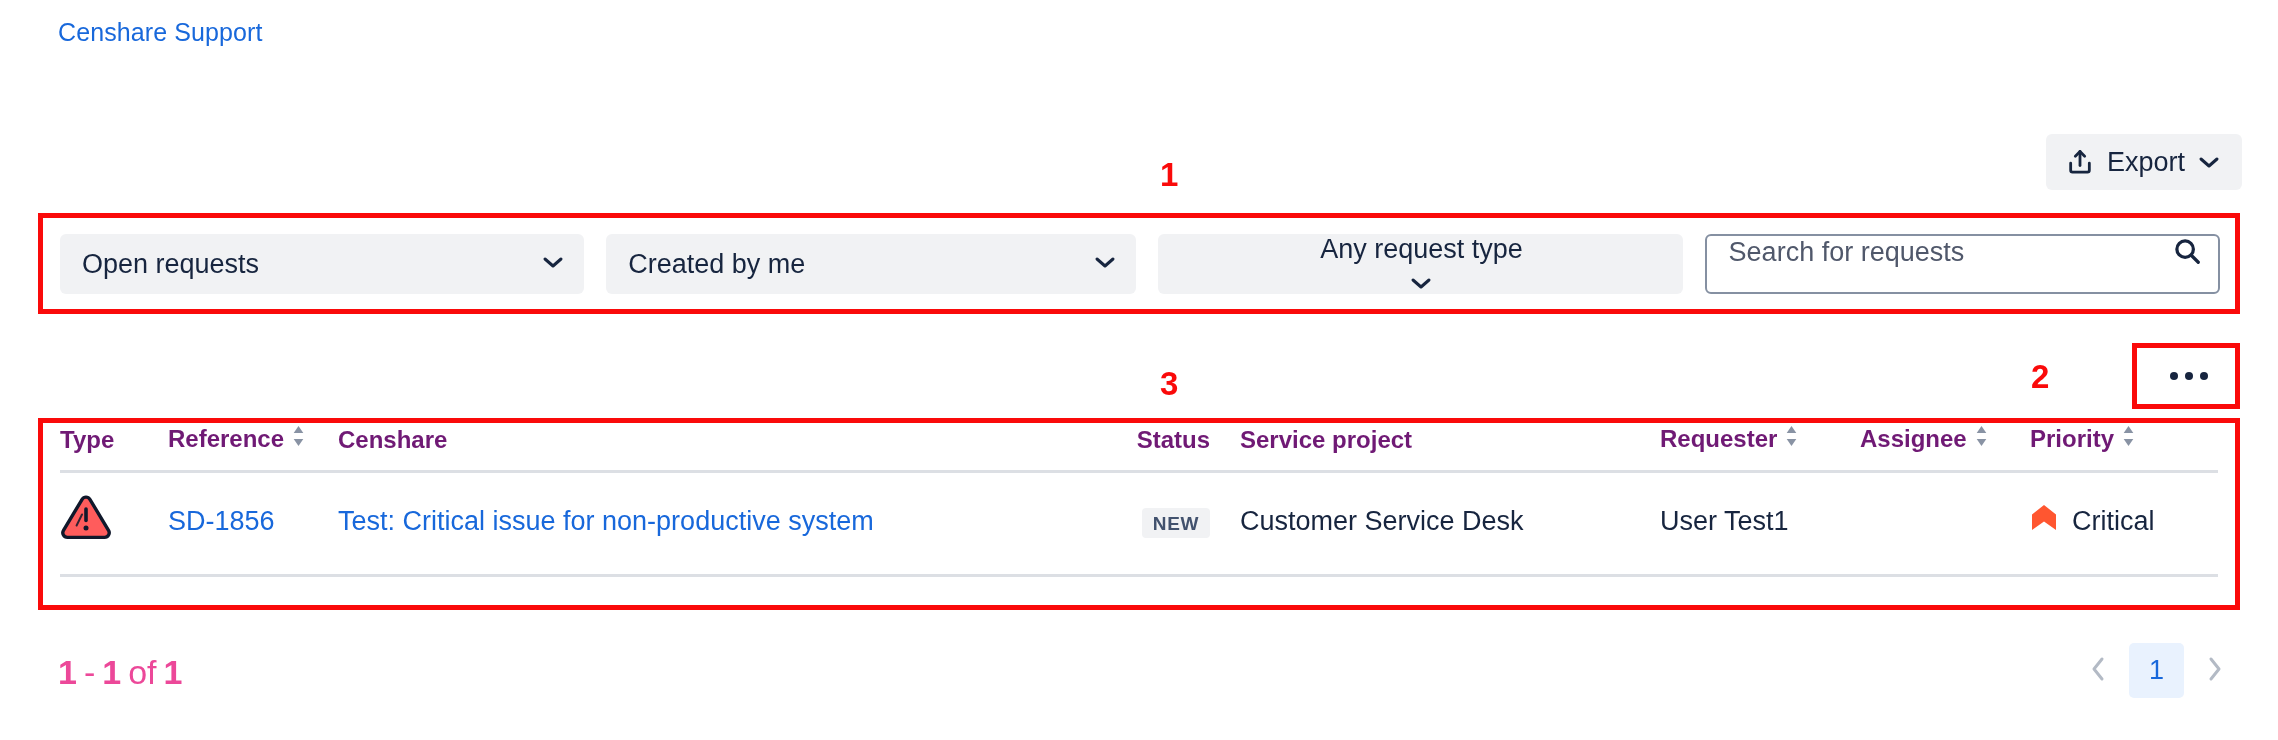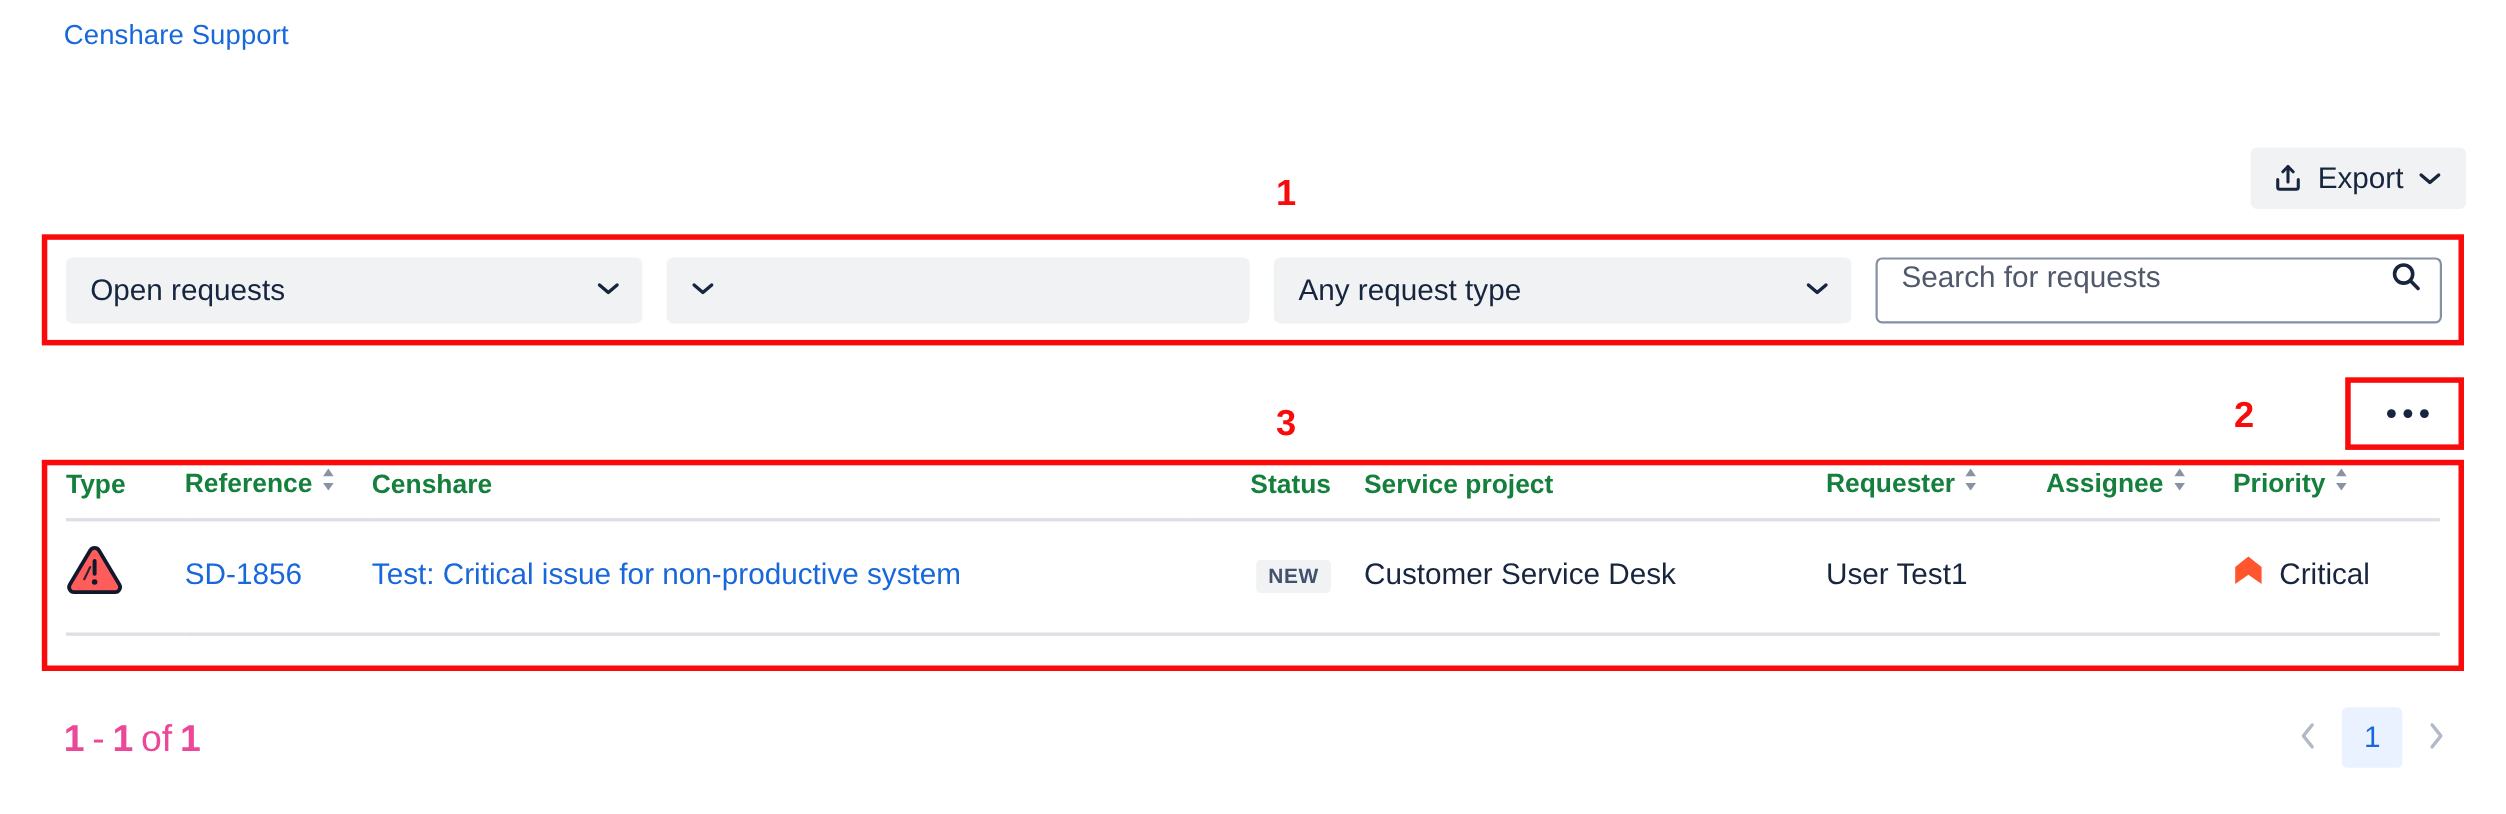--- a/index.html
+++ b/index.html
@@ -104,21 +104,21 @@
     border: none;
     border-radius: 6px;
     display: flex;
     align-items: center;
     padding: 0 20px 0 22px;
     cursor: pointer;
     font-family: inherit;
   }
   .select-ctrl.w1 { width: 537px; }
   .select-ctrl.w2 { width: 543px; }
-  .select-ctrl.w3 { width: 537px; }
+  .select-ctrl.w3 { width: 537px; flex-direction: column; }
   .select-ctrl .val {
     font-size: 27px;
     color: #17253F;
     flex: 1;
     white-space: nowrap;
     overflow: hidden;
     text-overflow: ellipsis;
   }
   .chev {
     flex: 0 0 auto;
@@ -179,21 +179,21 @@
     left: 60px;
     top: 424px;
     width: 2158px;
     border-collapse: collapse;
     table-layout: fixed;
   }
   .req-table th {
     text-align: left;
     font-size: 24px;
     font-weight: 700;
-    color: #15803d;
+    color: #701a75;
     padding: 0 0 16px 0;
     border-bottom: 3px solid #DCDFE4;
     white-space: nowrap;
     vertical-align: bottom;
     cursor: default;
   }
   .req-table th.sortable { cursor: pointer; }
   .req-table th .th-in {
     display: inline-flex;
     align-items: center;
@@ -315,20 +315,21 @@
     <div class="select-ctrl w1">
       <span class="val">Open requests</span>
       <span class="chev">
         <svg width="22" height="14" viewBox="0 0 22 14" fill="none" stroke="#17253F" stroke-width="3" stroke-linecap="round" stroke-linejoin="round">
             <path d="M3 4l8 7 8-7"></path>
           </svg>
       </span>
     </div>
 
     <div class="select-ctrl w2">
+      <span class="val">Created by me</span>
       <span class="chev">
         <svg width="22" height="14" viewBox="0 0 22 14" fill="none" stroke="#17253F" stroke-width="3" stroke-linecap="round" stroke-linejoin="round">
             <path d="M3 4l8 7 8-7"></path>
           </svg>
       </span>
     </div>
 
     <div class="select-ctrl w3">
       <span class="val">Any request type</span>
       <span class="chev">

